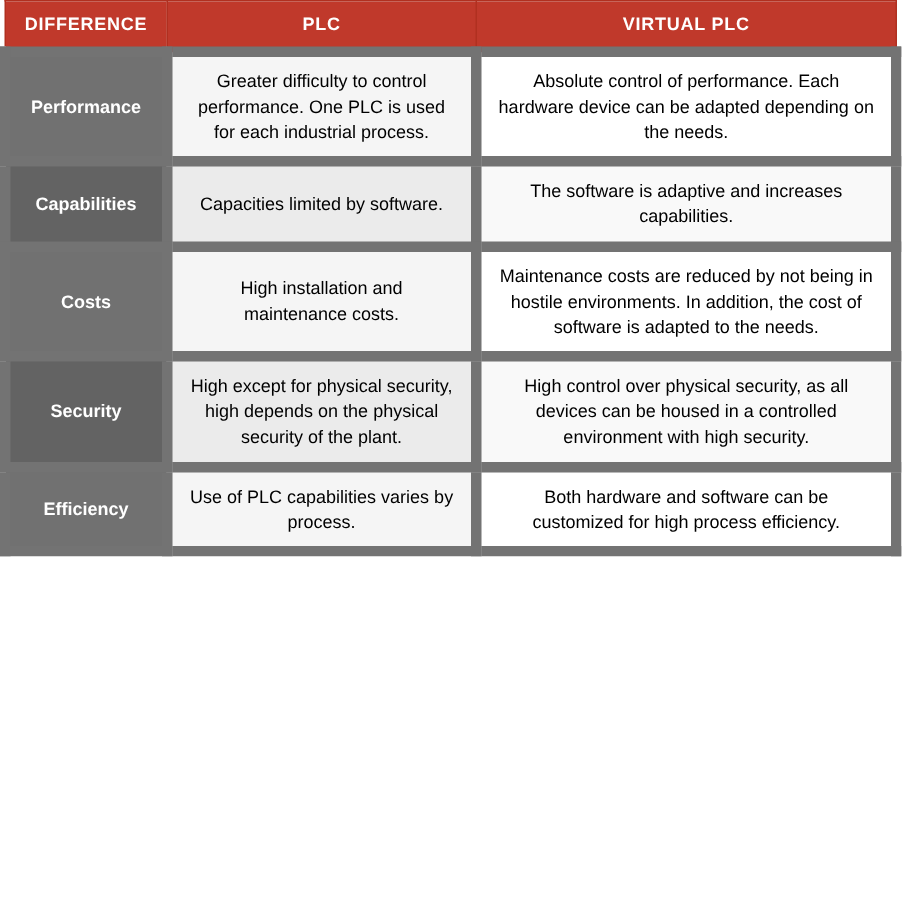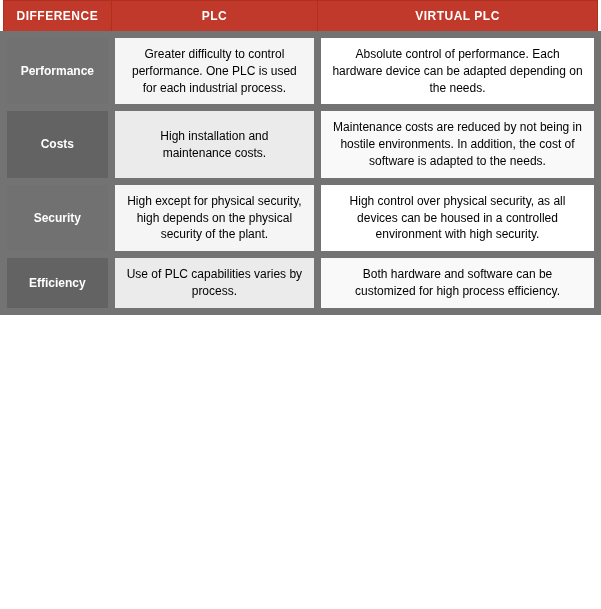--- a/index.html
+++ b/index.html
@@ -73,20 +73,25 @@
         <th>VIRTUAL PLC</th>
       </tr>
     </thead>
     <tbody id="table-body">
     <tr>
           <td class="row-label">Performance</td>
           <td class="plc-col">Greater difficulty to control performance. One PLC is used for each industrial process.</td>
           <td class="vplc-col">Absolute control of performance. Each hardware device can be adapted depending on the needs.</td>
         </tr>
         <tr>
+          <td class="row-label">Capabilities</td>
+          <td class="plc-col">Capacities limited by software.</td>
+          <td class="vplc-col">The software is adaptive and increases capabilities.</td>
+        </tr>
+        <tr>
           <td class="row-label">Costs</td>
           <td class="plc-col">High installation and maintenance costs.</td>
           <td class="vplc-col">Maintenance costs are reduced by not being in hostile environments. In addition, the cost of software is adapted to the needs.</td>
         </tr>
         <tr>
           <td class="row-label">Security</td>
           <td class="plc-col">High except for physical security, high depends on the physical security of the plant.</td>
           <td class="vplc-col">High control over physical security, as all devices can be housed in a controlled environment with high security.</td>
         </tr>
         <tr>

